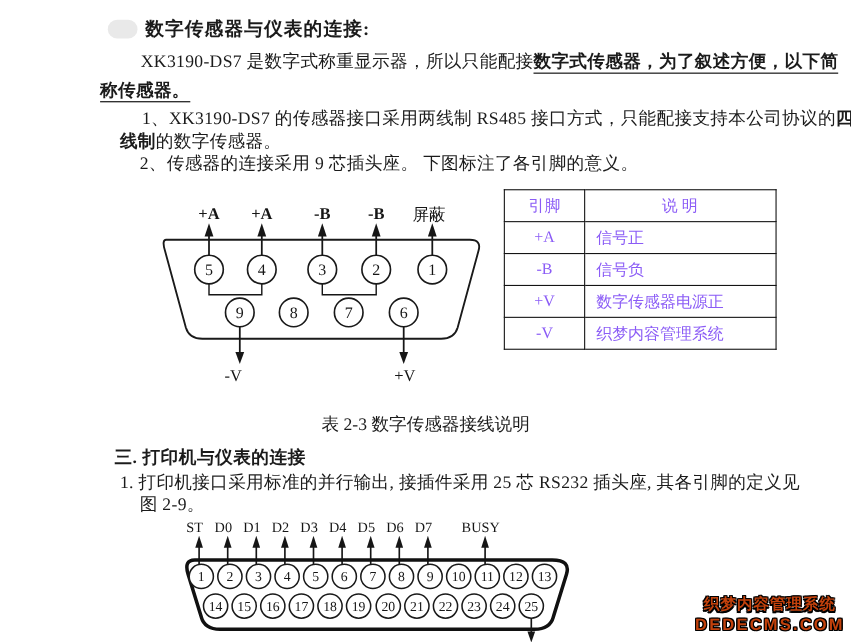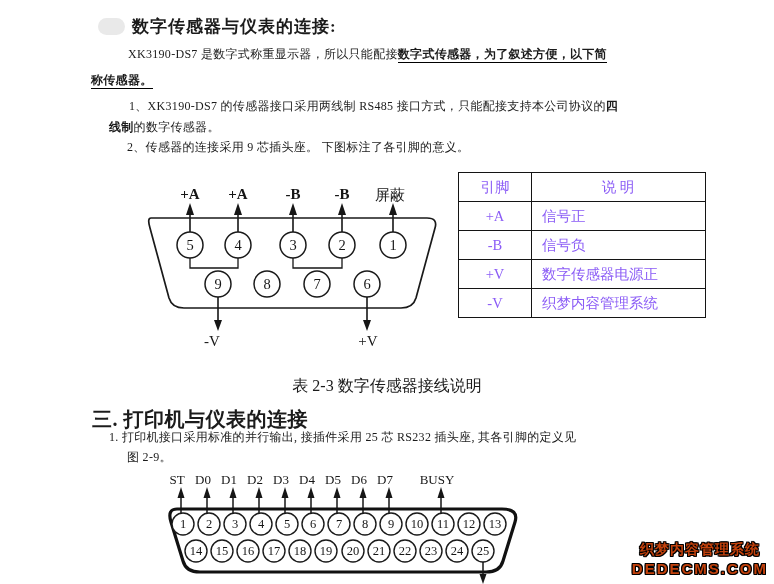--- a/index.html
+++ b/index.html
@@ -3,22 +3,22 @@
 <meta charset="utf-8">
 <style>
   html,body{margin:0;padding:0;}
   body{
     width:774px;height:584px;position:relative;overflow:hidden;background:#ffffff;
     font-family:"Liberation Serif","DejaVu Serif",serif;color:#1b1b1b;
   }
   .abs{position:absolute;white-space:nowrap;}
   .h-sans{font-family:Liberation Serif, serif;font-weight:bold;}
   .h1{left:132px;top:15px;font-size:17px;letter-spacing:1px;}
-  .h2{left:92px;top:406px;font-size:20px;letter-spacing:0.5px;}
-  .body-text{font-size:12px;letter-spacing:0.3px;}
+  .h2{left:104px;top:406px;font-size:16px;letter-spacing:0.5px;}
+  .body-text{font-size:16px;letter-spacing:0.3px;}
   .b{font-weight:bold;}
   .bu{font-weight:bold;border-bottom:1.6px solid #000;padding-bottom:1px;}
   .smudge{position:absolute;left:98px;top:18px;width:27px;height:17px;background:#e9e9e9;border-radius:9px;filter:blur(0.6px);}
   .caption{left:20px;top:376px;width:734px;text-align:center;font-size:16px;white-space:nowrap;}
   table.pin-table{position:absolute;left:458px;top:172px;border-collapse:collapse;font-size:14.5px;color:#8b5cf6;table-layout:fixed;}
   table.pin-table th,table.pin-table td{border:1.4px solid #141414;font-weight:normal;height:26px;}
   table.pin-table .c-pin{width:70px;text-align:center;}
   table.pin-table .c-desc{width:162px;padding-left:10px;text-align:left;}
   table.pin-table th.c-desc{text-align:center;padding-left:0;}
   svg text{font-family:"Liberation Serif","DejaVu Serif",serif;fill:#161616;}

